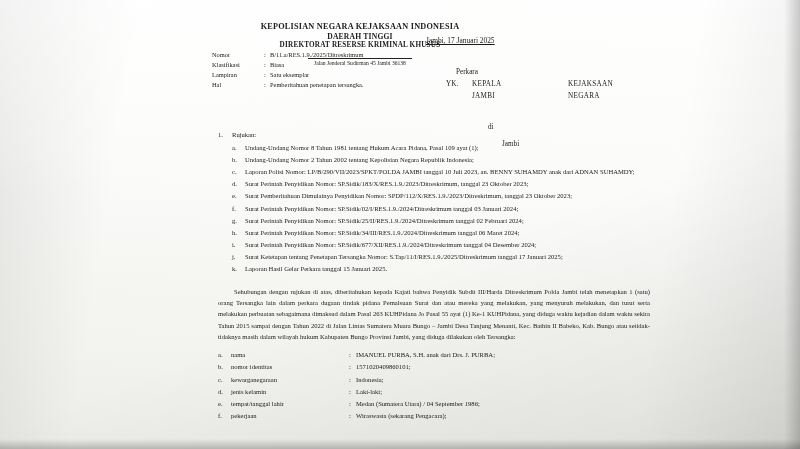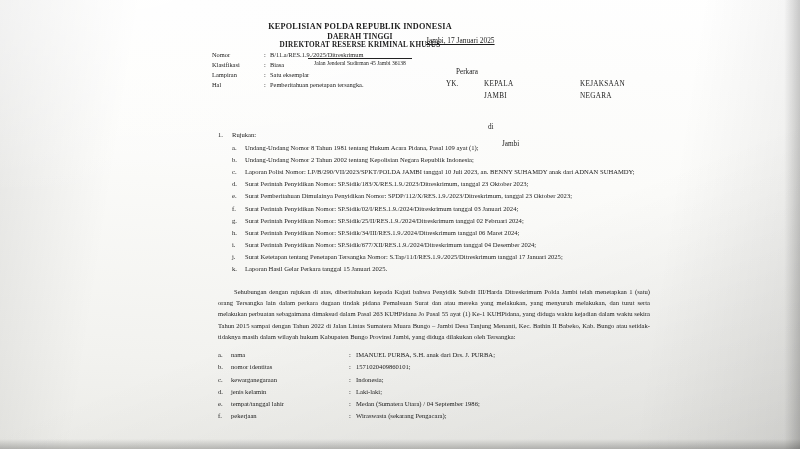--- a/index.html
+++ b/index.html
@@ -110,21 +110,21 @@
 
   
   .addr {
     position: absolute;
     left: 424px;
     top: 52px;
     font-size: 7.2px;
     line-height: 1.7;
   }
   .addr .kepada { margin-left: 10px; }
-  .addr .ykline { display: flex; gap: 20px; }
+  .addr .ykline { display: flex; gap: 8px; }
   .addr .yk { width: 18px; }
   .addr .target {
     display: grid;
     grid-template-columns: 86px 86px;
     column-gap: 10px;
     font-weight: normal;
     letter-spacing: 0.3px;
   }
   .addr .di { margin-left: 42px; margin-top: 18px; }
   .addr .city { margin-left: 56px; margin-top: 5px; }
@@ -184,21 +184,21 @@
 </head>
 <body>
 
 <div id="page">
   <div id="paper"></div>
 
   <div id="sheet">
     <div class="doc">
 
       <div class="letterhead">
-        <div class="l1">KEPOLISIAN POLDA REPUBLIK INDONESIA</div>
+        <div class="l1">KEPOLISIAN NEGARA KEJAKSAAN INDONESIA</div>
         <div class="l2">DAERAH TINGGI</div>
         <div class="l3">DIREKTORAT RESERSE KRIMINAL KHUSUS</div>
         <div class="l4">Jalan Jenderal Sudirman 45 Jambi 36138</div>
       </div>
 
       <div class="place-date">Jambi, 17 Januari 2025</div>
 
       <div class="refs">
         <div class="row">
           <div class="k">Nomor</div>

